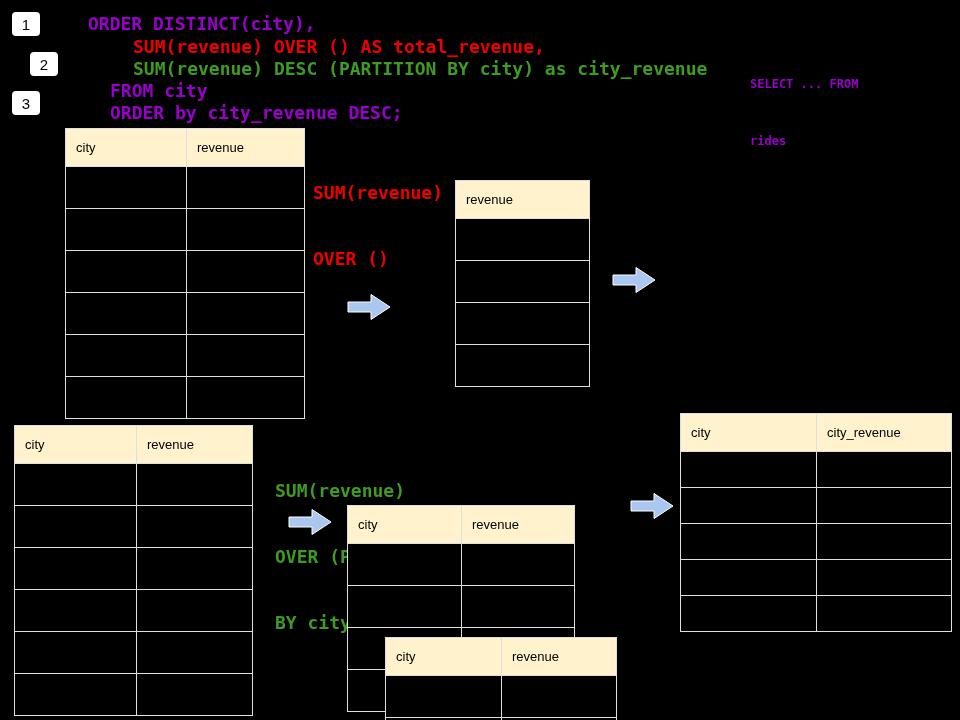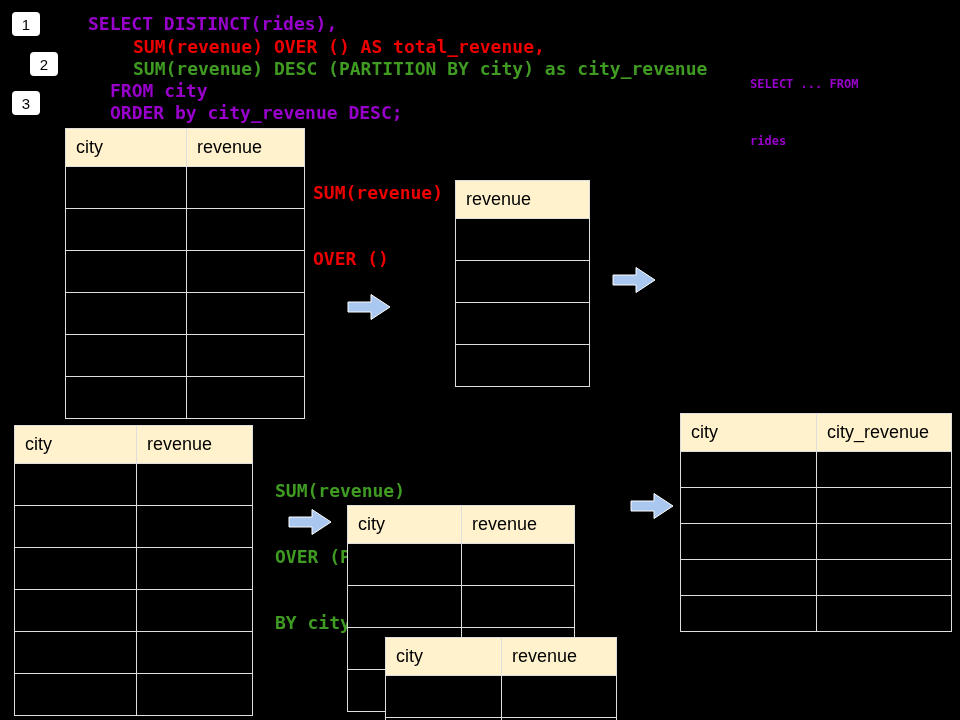--- a/index.html
+++ b/index.html
@@ -5,21 +5,21 @@
   html,body{margin:0;padding:0;background:#000;}
   .canvas{position:relative;width:960px;height:720px;background:var(--background,#000);overflow:hidden;font-family:"Liberation Sans",sans-serif;}
   .badge{position:absolute;width:28px;height:24px;background:var(--badge-bg,#fff);color:var(--badge-text,#000);border-radius:4px;display:flex;align-items:center;justify-content:center;font-size:15px;}
   .code-line{position:absolute;font-family:"DejaVu Sans Mono",monospace;font-weight:bold;font-size:18px;white-space:pre;}
   .purple{color:var(--code-purple,#9900cc);}
   .red{color:var(--code-red,#ee0000);}
   .green{color:var(--code-green,#3f9b22);}
   .note{position:absolute;font-family:"DejaVu Sans Mono",monospace;font-weight:bold;font-size:12px;line-height:19px;color:var(--code-purple,#9900cc);white-space:pre;}
   .annot{position:absolute;font-family:"DejaVu Sans Mono",monospace;font-weight:bold;font-size:18px;line-height:22px;white-space:pre;}
   .tbl{position:absolute;border-collapse:collapse;table-layout:fixed;background:#000;}
-  .tbl th{background:var(--table-header-bg,#fff2cc);color:#000;font-weight:normal;font-size:18px;text-align:left;padding:0 0 0 10px;border:1px solid var(--table-border,#dedede);}
+  .tbl th{background:var(--table-header-bg,#fff2cc);color:#000;font-weight:normal;font-size:13px;text-align:left;padding:0 0 0 10px;border:1px solid var(--table-border,#dedede);}
   .tbl td{border:1px solid var(--table-border,#dedede);}
   .tbl thead tr{height:38px;}
   .tbl tbody tr{height:42px;}
   .tbl.rh36 tbody tr{height:36px;}
   .arrow{position:absolute;}
   .arrow path{fill:var(--arrow-fill,#a9c7ef);stroke:#ffffff;stroke-width:1;}
 </style>
 </head>
 <body>
 
@@ -28,21 +28,21 @@
   <div class="badge" style="left:12px;top:12px">
       <span>1</span>
     </div>
   <div class="badge" style="left:30px;top:52px">
       <span>2</span>
     </div>
   <div class="badge" style="left:12px;top:91px">
       <span>3</span>
     </div>
 
-  <div class="code-line purple" style="left:88px;top:13px">SELECT DISTINCT(rides),</div>
+  <div class="code-line purple" style="left:88px;top:13px">ORDER DISTINCT(city),</div>
   <div class="code-line red" style="left:133px;top:36px">SUM(revenue) OVER () AS total_revenue,</div>
   <div class="code-line green" style="left:133px;top:58px">SUM(revenue) DESC (PARTITION BY city) as city_revenue</div>
   <div class="code-line purple" style="left:110px;top:80px">FROM city</div>
   <div class="code-line purple" style="left:110px;top:102px">ORDER by city_revenue DESC;</div>
 
   <div class="note" style="left:750px;top:37px">
     <div>SELECT ... FROM</div>
     <div>rides</div>
   </div>
 

